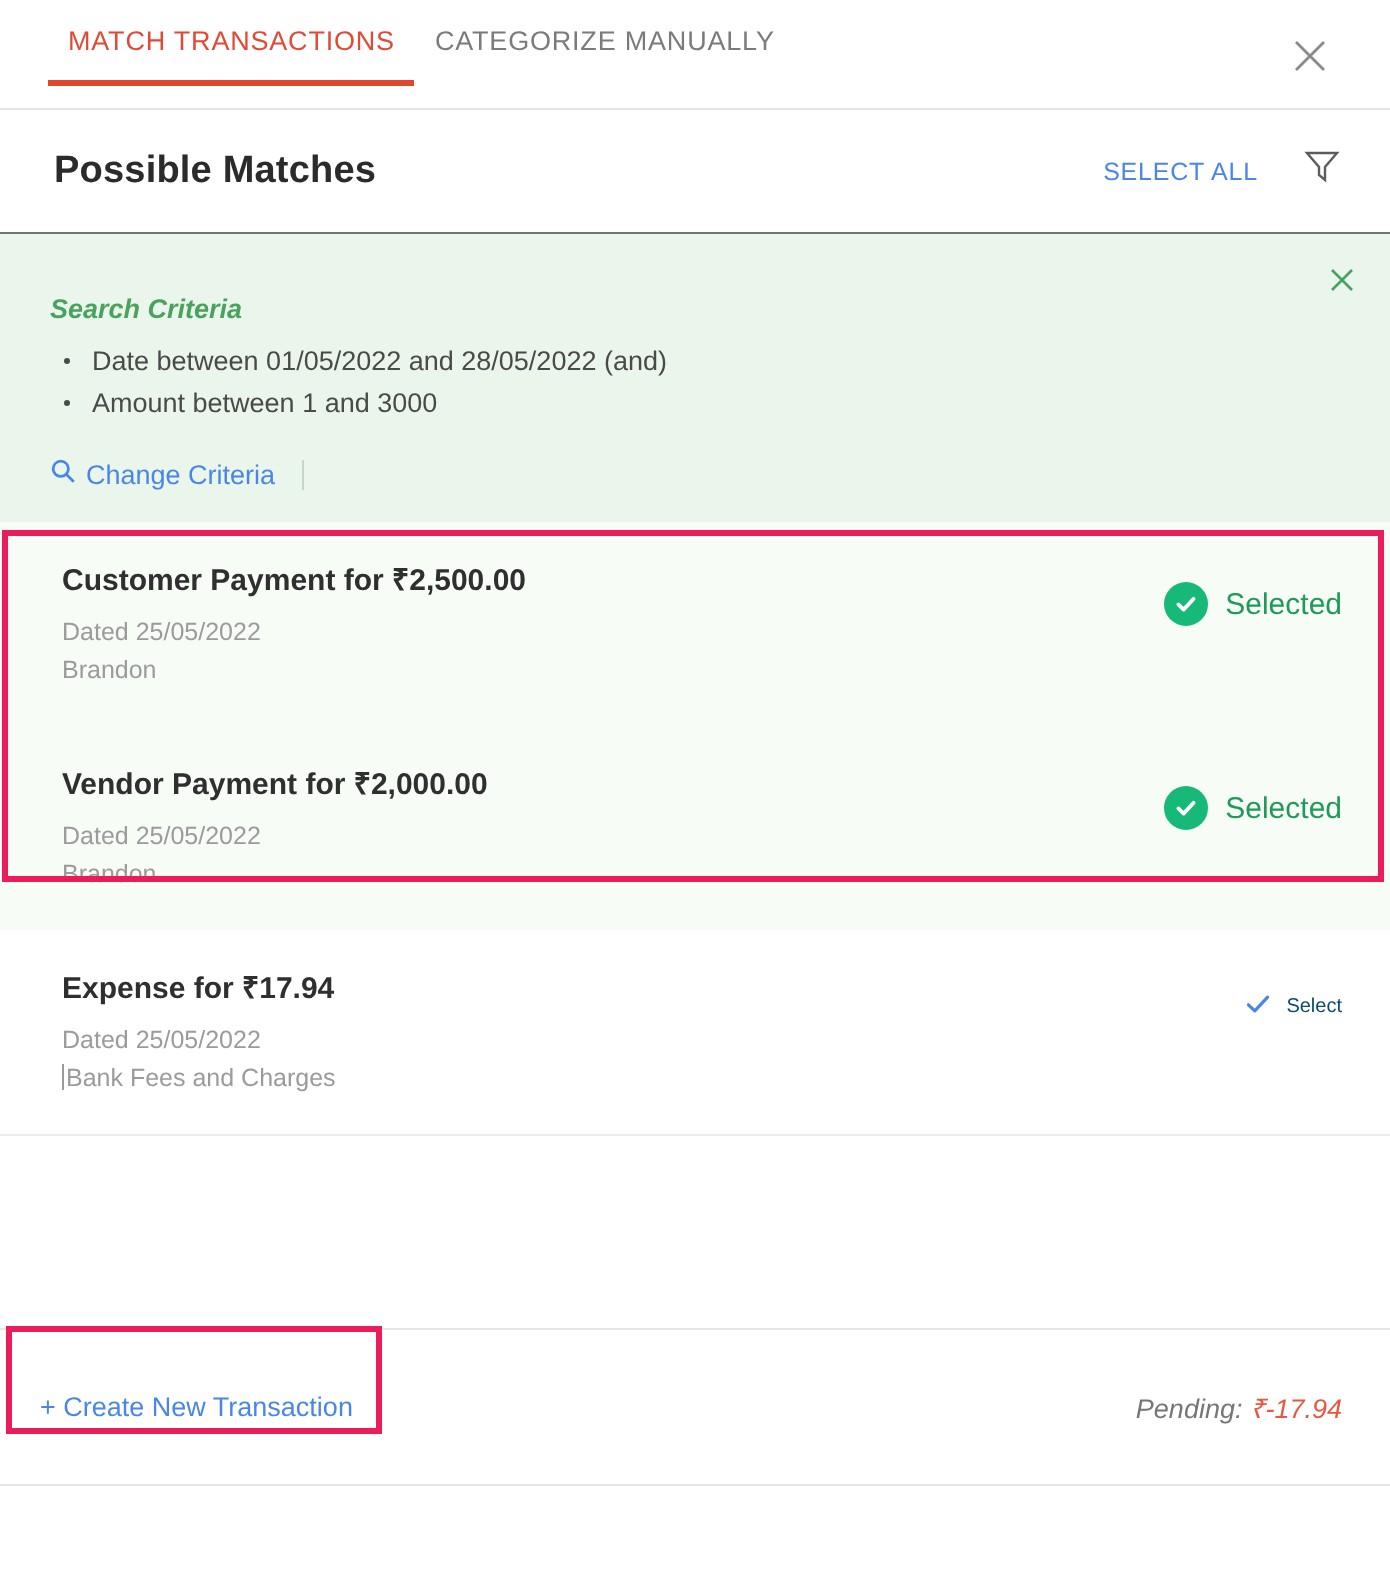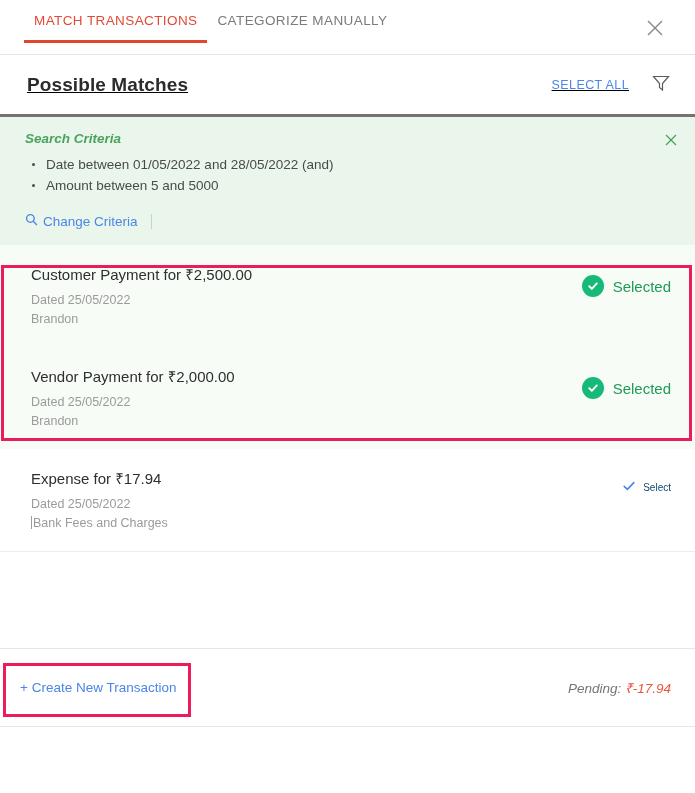--- a/index.html
+++ b/index.html
@@ -56,23 +56,22 @@
     cursor: pointer;
     color: #8a8a8a;
   }
 
   
   .header {
     height: 62px;
     display: flex;
     align-items: center;
     padding: 0 24px 0 27px;
-    border-bottom: 3px solid #737373;
+    border-bottom: 1px solid #737373;
     background: #fff;
-    text-decoration: underline;
   }
   .header-title {
     font-size: 19px;
     font-weight: bold;
     color: #2b2b2b;
     letter-spacing: .1px;
   }
   .header-spacer { flex: 1; }
   .select-all {
     font-size: 12.5px;
@@ -80,21 +79,21 @@
     color: #4a86e8;
     cursor: pointer;
     margin-right: 22px;
   }
   .filter-icon { cursor: pointer; display: block; }
 
   
   .criteria {
     position: relative;
     background: #eaf6ec;
-    padding: 14px 24px 16px 25px;
+    padding: 30px 24px 16px 25px;
   }
   .criteria-title {
     font-size: 13.5px;
     font-style: italic;
     font-weight: bold;
     color: #4aa25e;
     margin-bottom: 8px;
   }
   .criteria ul {
     list-style: none;
@@ -154,20 +153,21 @@
     padding: 20px 24px 18px 31px;
     min-height: 98px;
   }
   .row.sel { background: #f7fcf7; }
   .row-info { flex: 1; }
   .row-title {
     font-size: 15px;
     color: #2f2f2f;
     margin-bottom: 7px;
     line-height: 19px;
+    font-weight: bold;
   }
   .row-sub {
     font-size: 12.5px;
     color: #9b9b9b;
     line-height: 19px;
   }
   .row-sub .cursorbar {
     display: inline-block;
     width: 1px;
     height: 13px;
@@ -300,21 +300,21 @@
       <svg width="20" height="20" viewBox="0 0 20 20" fill="none" stroke="#5c5c5c" stroke-width="1.2">
         <path d="M2.5 3.5 L17.5 3.5 L11.5 10.5 L11.5 17 L8.5 14.5 L8.5 10.5 Z"></path>
       </svg>
     </div>
   </div>
 
   <div class="criteria">
     <div class="criteria-title">Search Criteria</div>
     <ul>
       <li>Date between 01/05/2022 and 28/05/2022  (and)</li>
-      <li>Amount between 5 and 5000</li>
+      <li>Amount between 1 and 3000</li>
     </ul>
     <div class="criteria-links">
       <div class="criteria-link">
         <span>
           <svg width="13" height="13" viewBox="0 0 14 14" fill="none" stroke="#4a86e8" stroke-width="1.5">
             <circle cx="5.8" cy="5.8" r="4.1"></circle>
             <line x1="8.9" y1="8.9" x2="12.8" y2="12.8"></line>
           </svg>
         </span>
         <span>Change Criteria</span>

